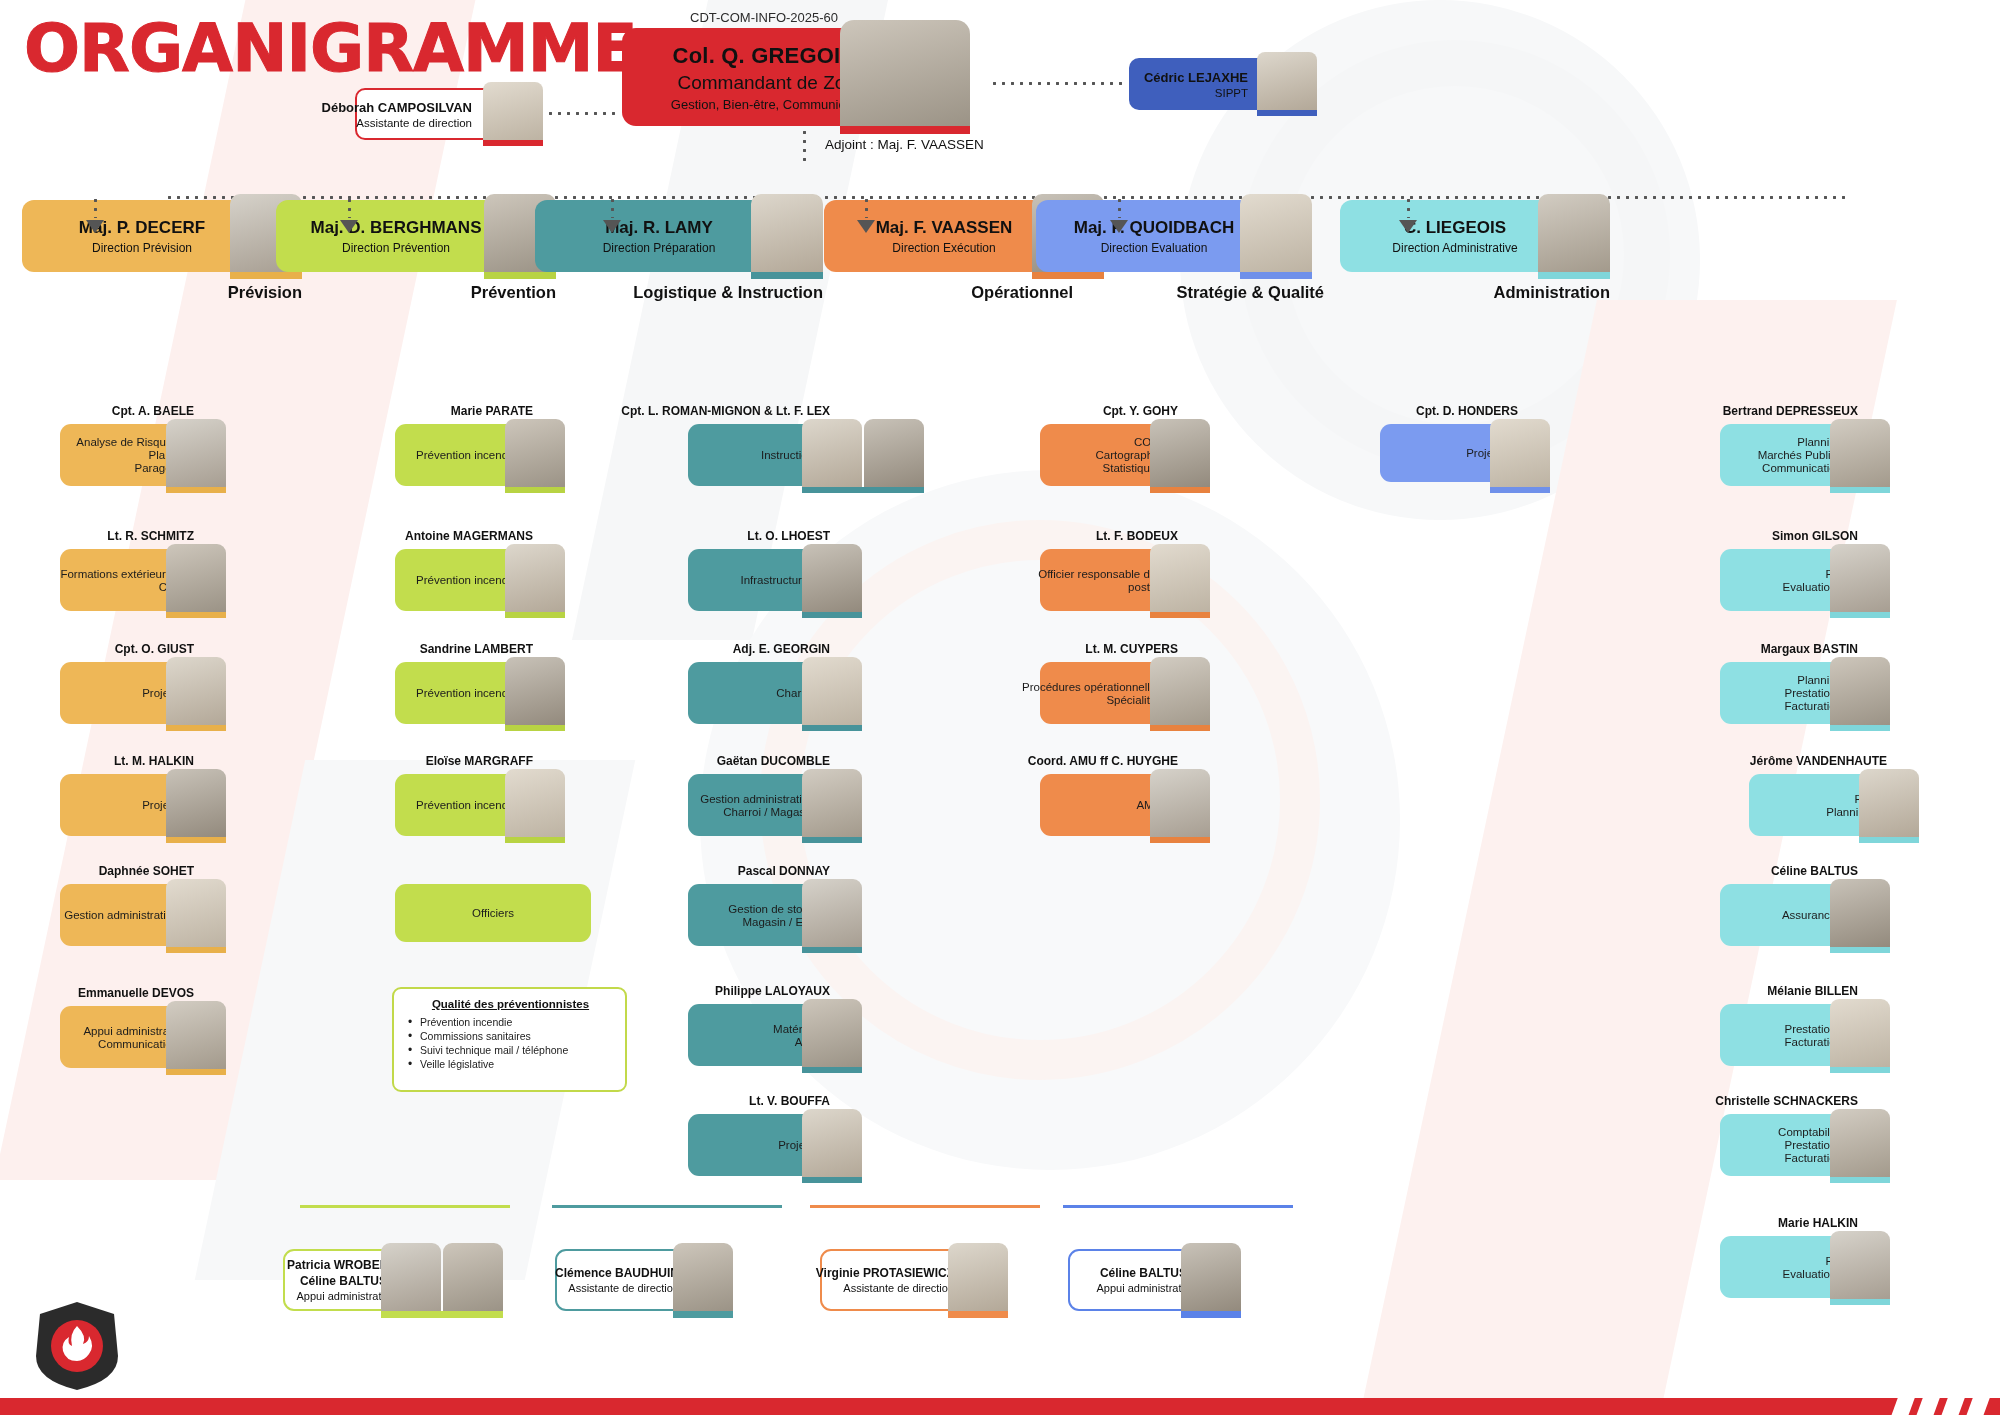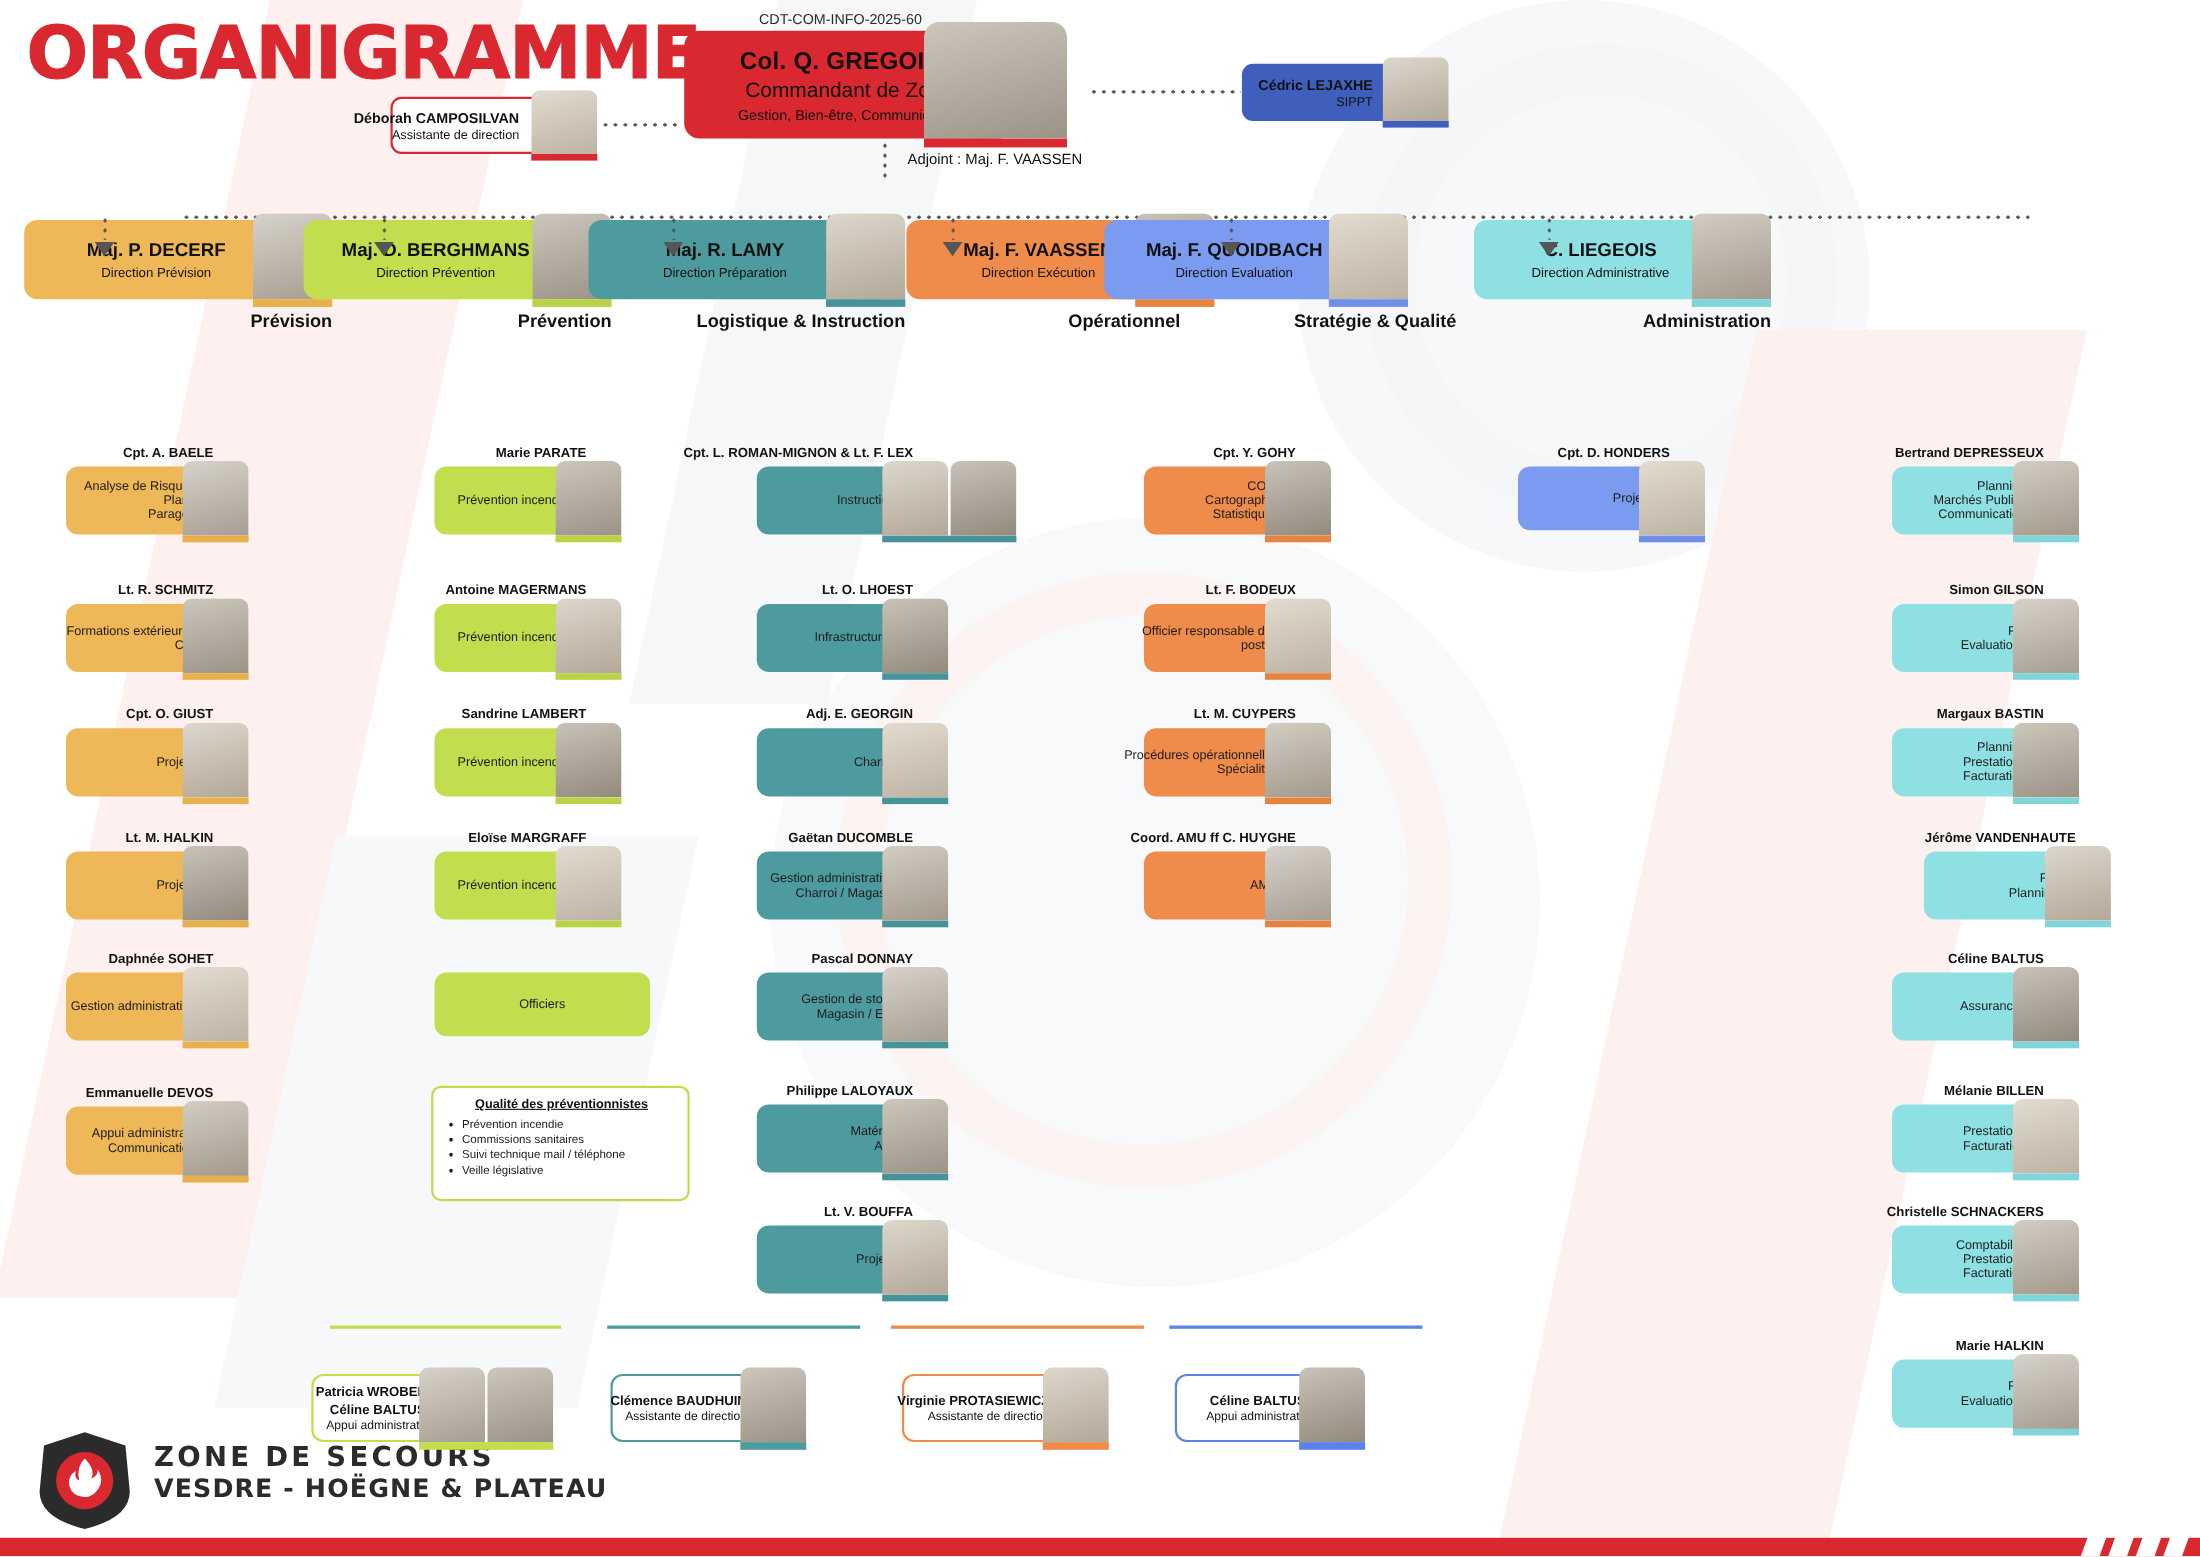--- a/index.html
+++ b/index.html
@@ -208,24 +208,20 @@
 
   <div class="dots-h" style="left:165px; top:196px; width:1680px;"></div>
 
   <div id="footer-logo">
     <svg width="86" height="92" viewBox="0 0 86 92">
       <path d="M43 2 L80 14 L84 56 Q84 80 43 90 Q2 80 2 56 L6 14 Z" fill="#2b2b2b"></path>
       <circle cx="43" cy="46" r="26" fill="#d9282f"></circle>
       <path d="M43 26 q10 10 6 18 q6 -2 6 -8 q6 10 0 18 q-5 7 -12 7 q-11 0 -14 -10 q-2 -9 6 -14 q-2 7 3 9 q-3 -12 5 -20 z" fill="#fff"></path>
     </svg>
   </div>
-  <div id="footer-text">
-    <div class="l1">ZONE DE SECOURS</div>
-    <div class="l2">VESDRE - HOËGNE &amp; PLATEAU</div>
-  </div>
   <div id="footer-bar"></div>
   <div class="stripe" style="left:1895px;"></div>
   <div class="stripe" style="left:1920px;"></div>
   <div class="stripe" style="left:1945px;"></div>
   <div class="stripe" style="left:1970px;"></div>
 
   <div id="dyn-columns">
       <div class="dir" style="left: 22px; width: 312px;">
         <div class="dir-body" style="width:240px;background:#eeb757">
           <div class="dir-name">Maj. P. DECERF</div>
@@ -509,21 +505,21 @@
       <div class="pc" style="left: 1040px; top: 774px; width: 196px; height: 62px;">
         <div class="pc-name">Coord. AMU ff C. HUYGHE</div>
         <div class="pc-body" style="width:138px;height:62px;background:#ef8b4b">
           <div class="pc-line">AMU</div>
         </div>
         <div class="pc-photo" style="left:110px;height:68px">
           <div class="face f1"></div>
         </div>
         <div class="pc-bar" style="left:110px;top:63px;width:60px;background:#e8823f"></div>
       </div>
-      <div class="dir" style="left: 1004px; width: 308px; text-align: center;">
+      <div class="dir" style="left: 1036px; width: 308px; text-align: center;">
         <div class="dir-body" style="width:236px;background:#7b9bf0">
           <div class="dir-name">Maj. F. QUOIDBACH</div>
           <div class="dir-role">Direction Evaluation</div>
         </div>
         <div class="dir-photo" style="left:204px">
           <div class="face f5"></div>
         </div>
         <div class="dir-bar" style="left:204px;background:#6f90ea"></div>
       </div>
       <div class="dir-cat" style="left: 1048px; width: 276px;">Stratégie &amp; Qualité</div>

